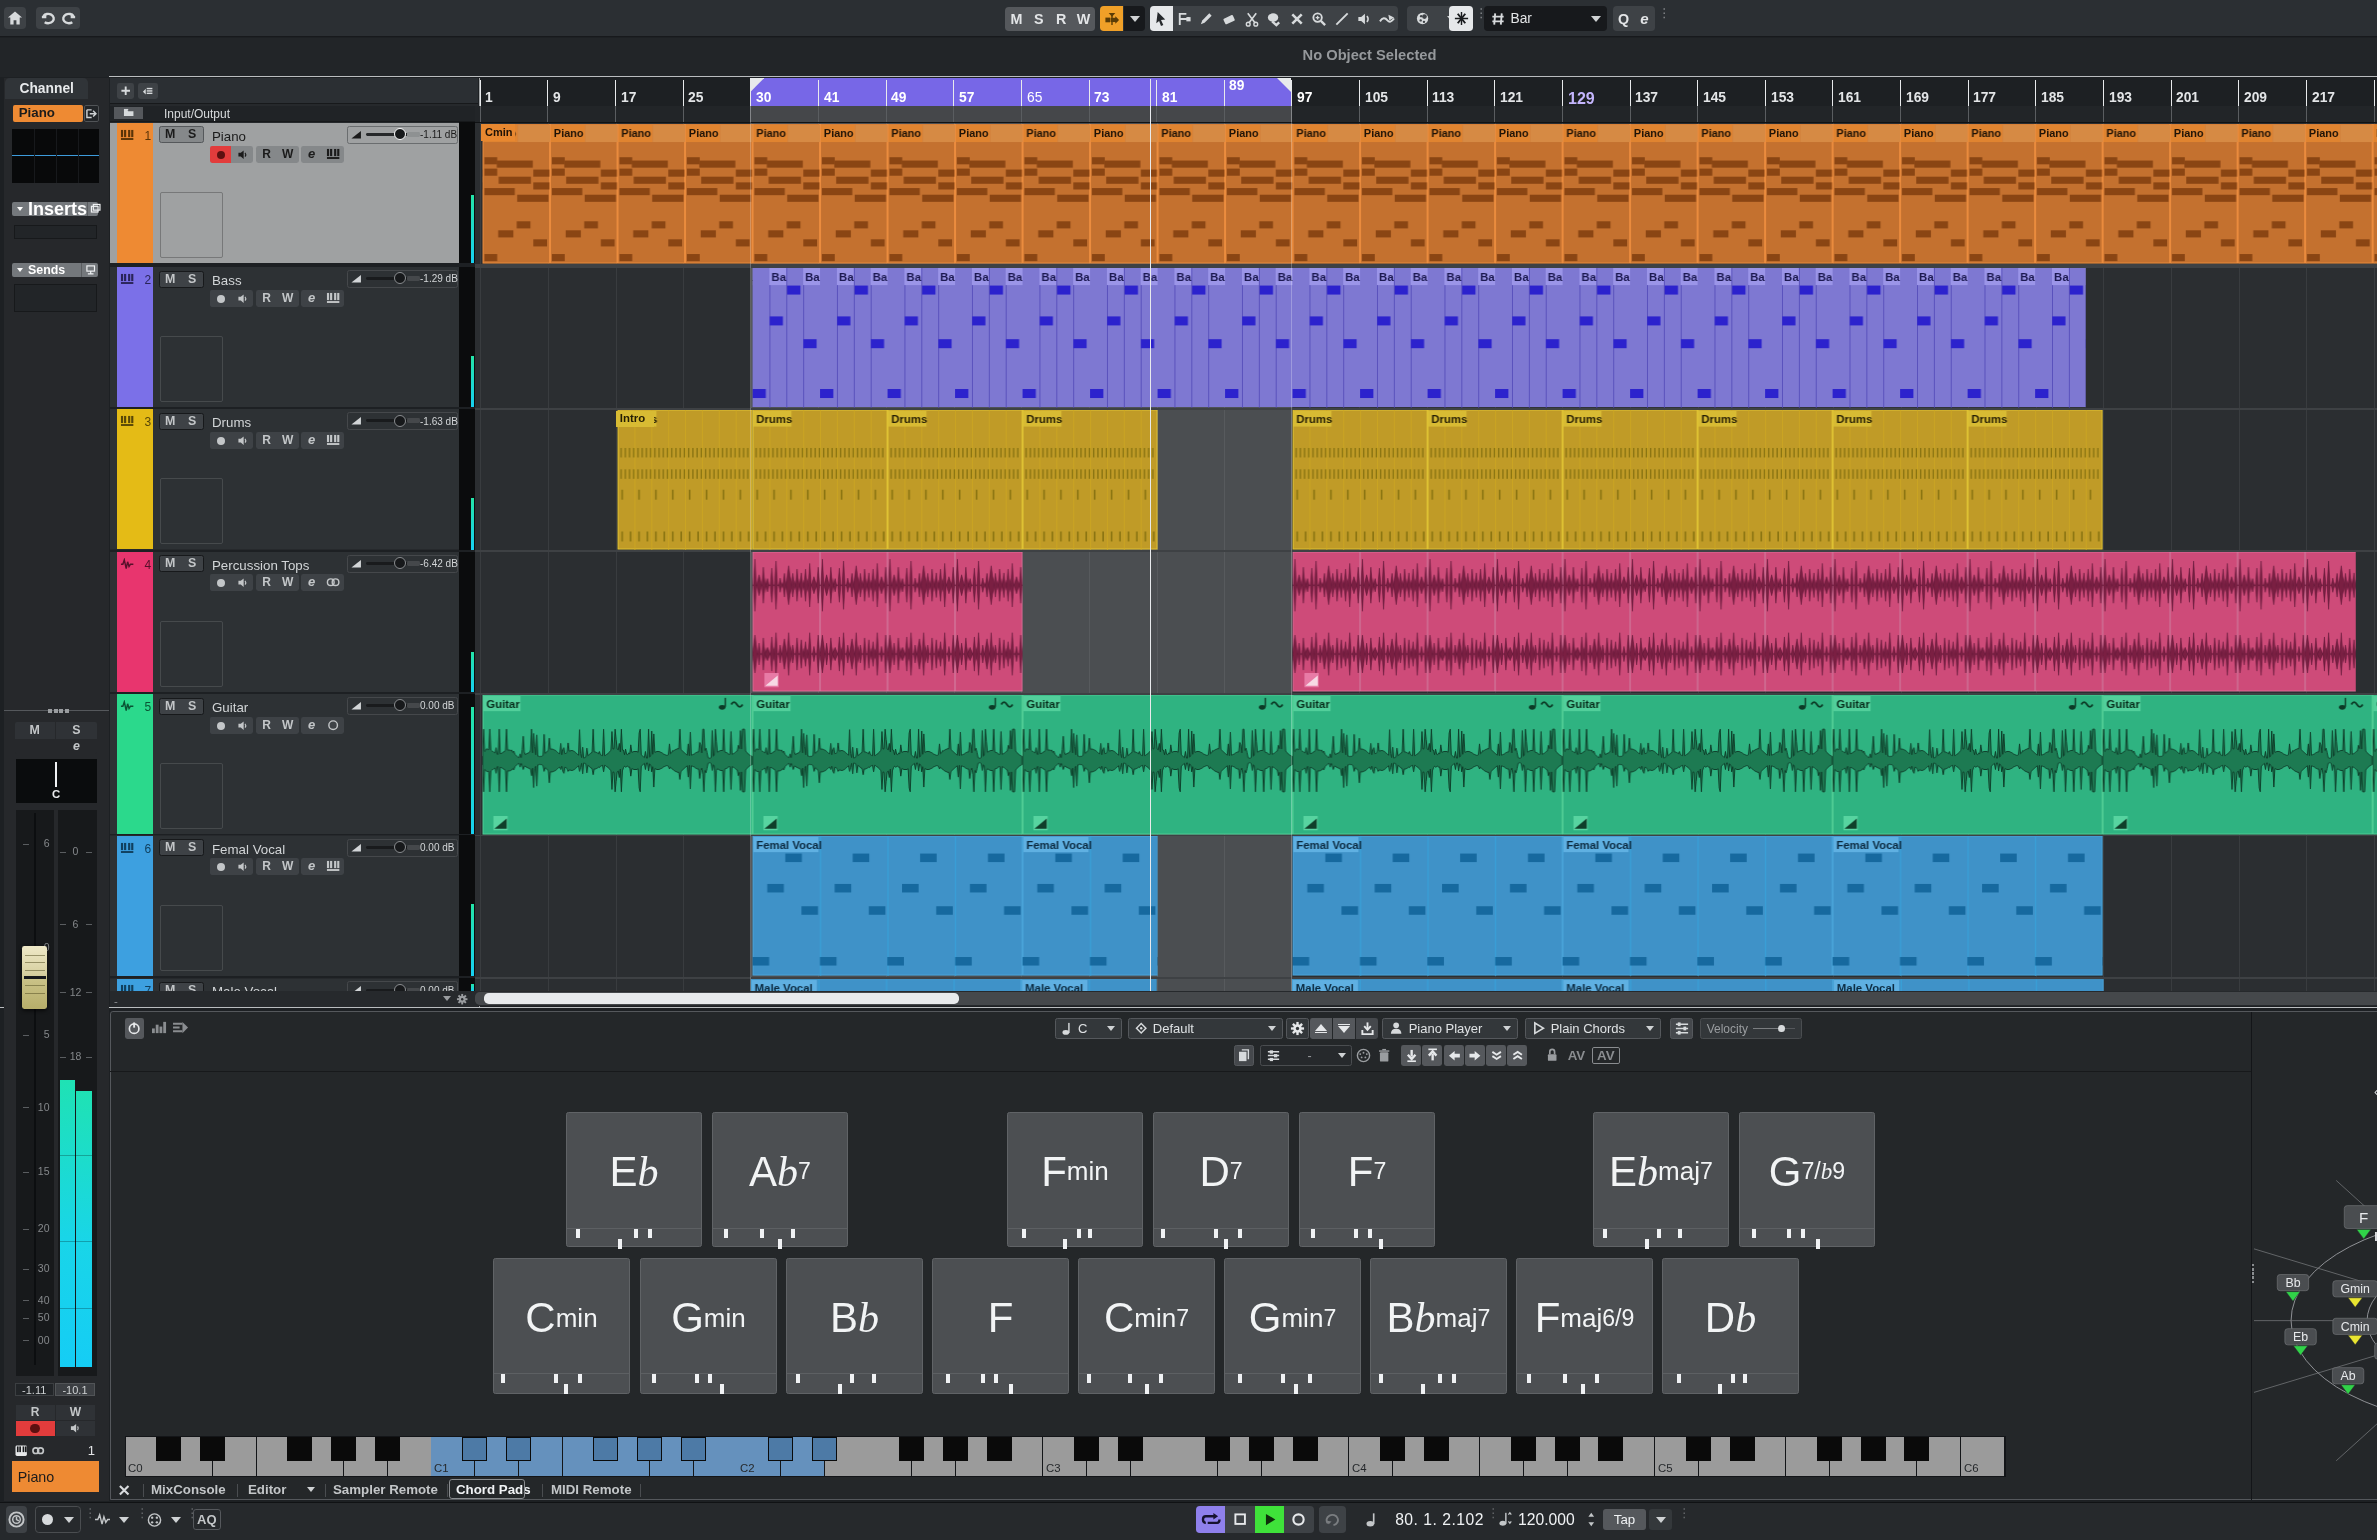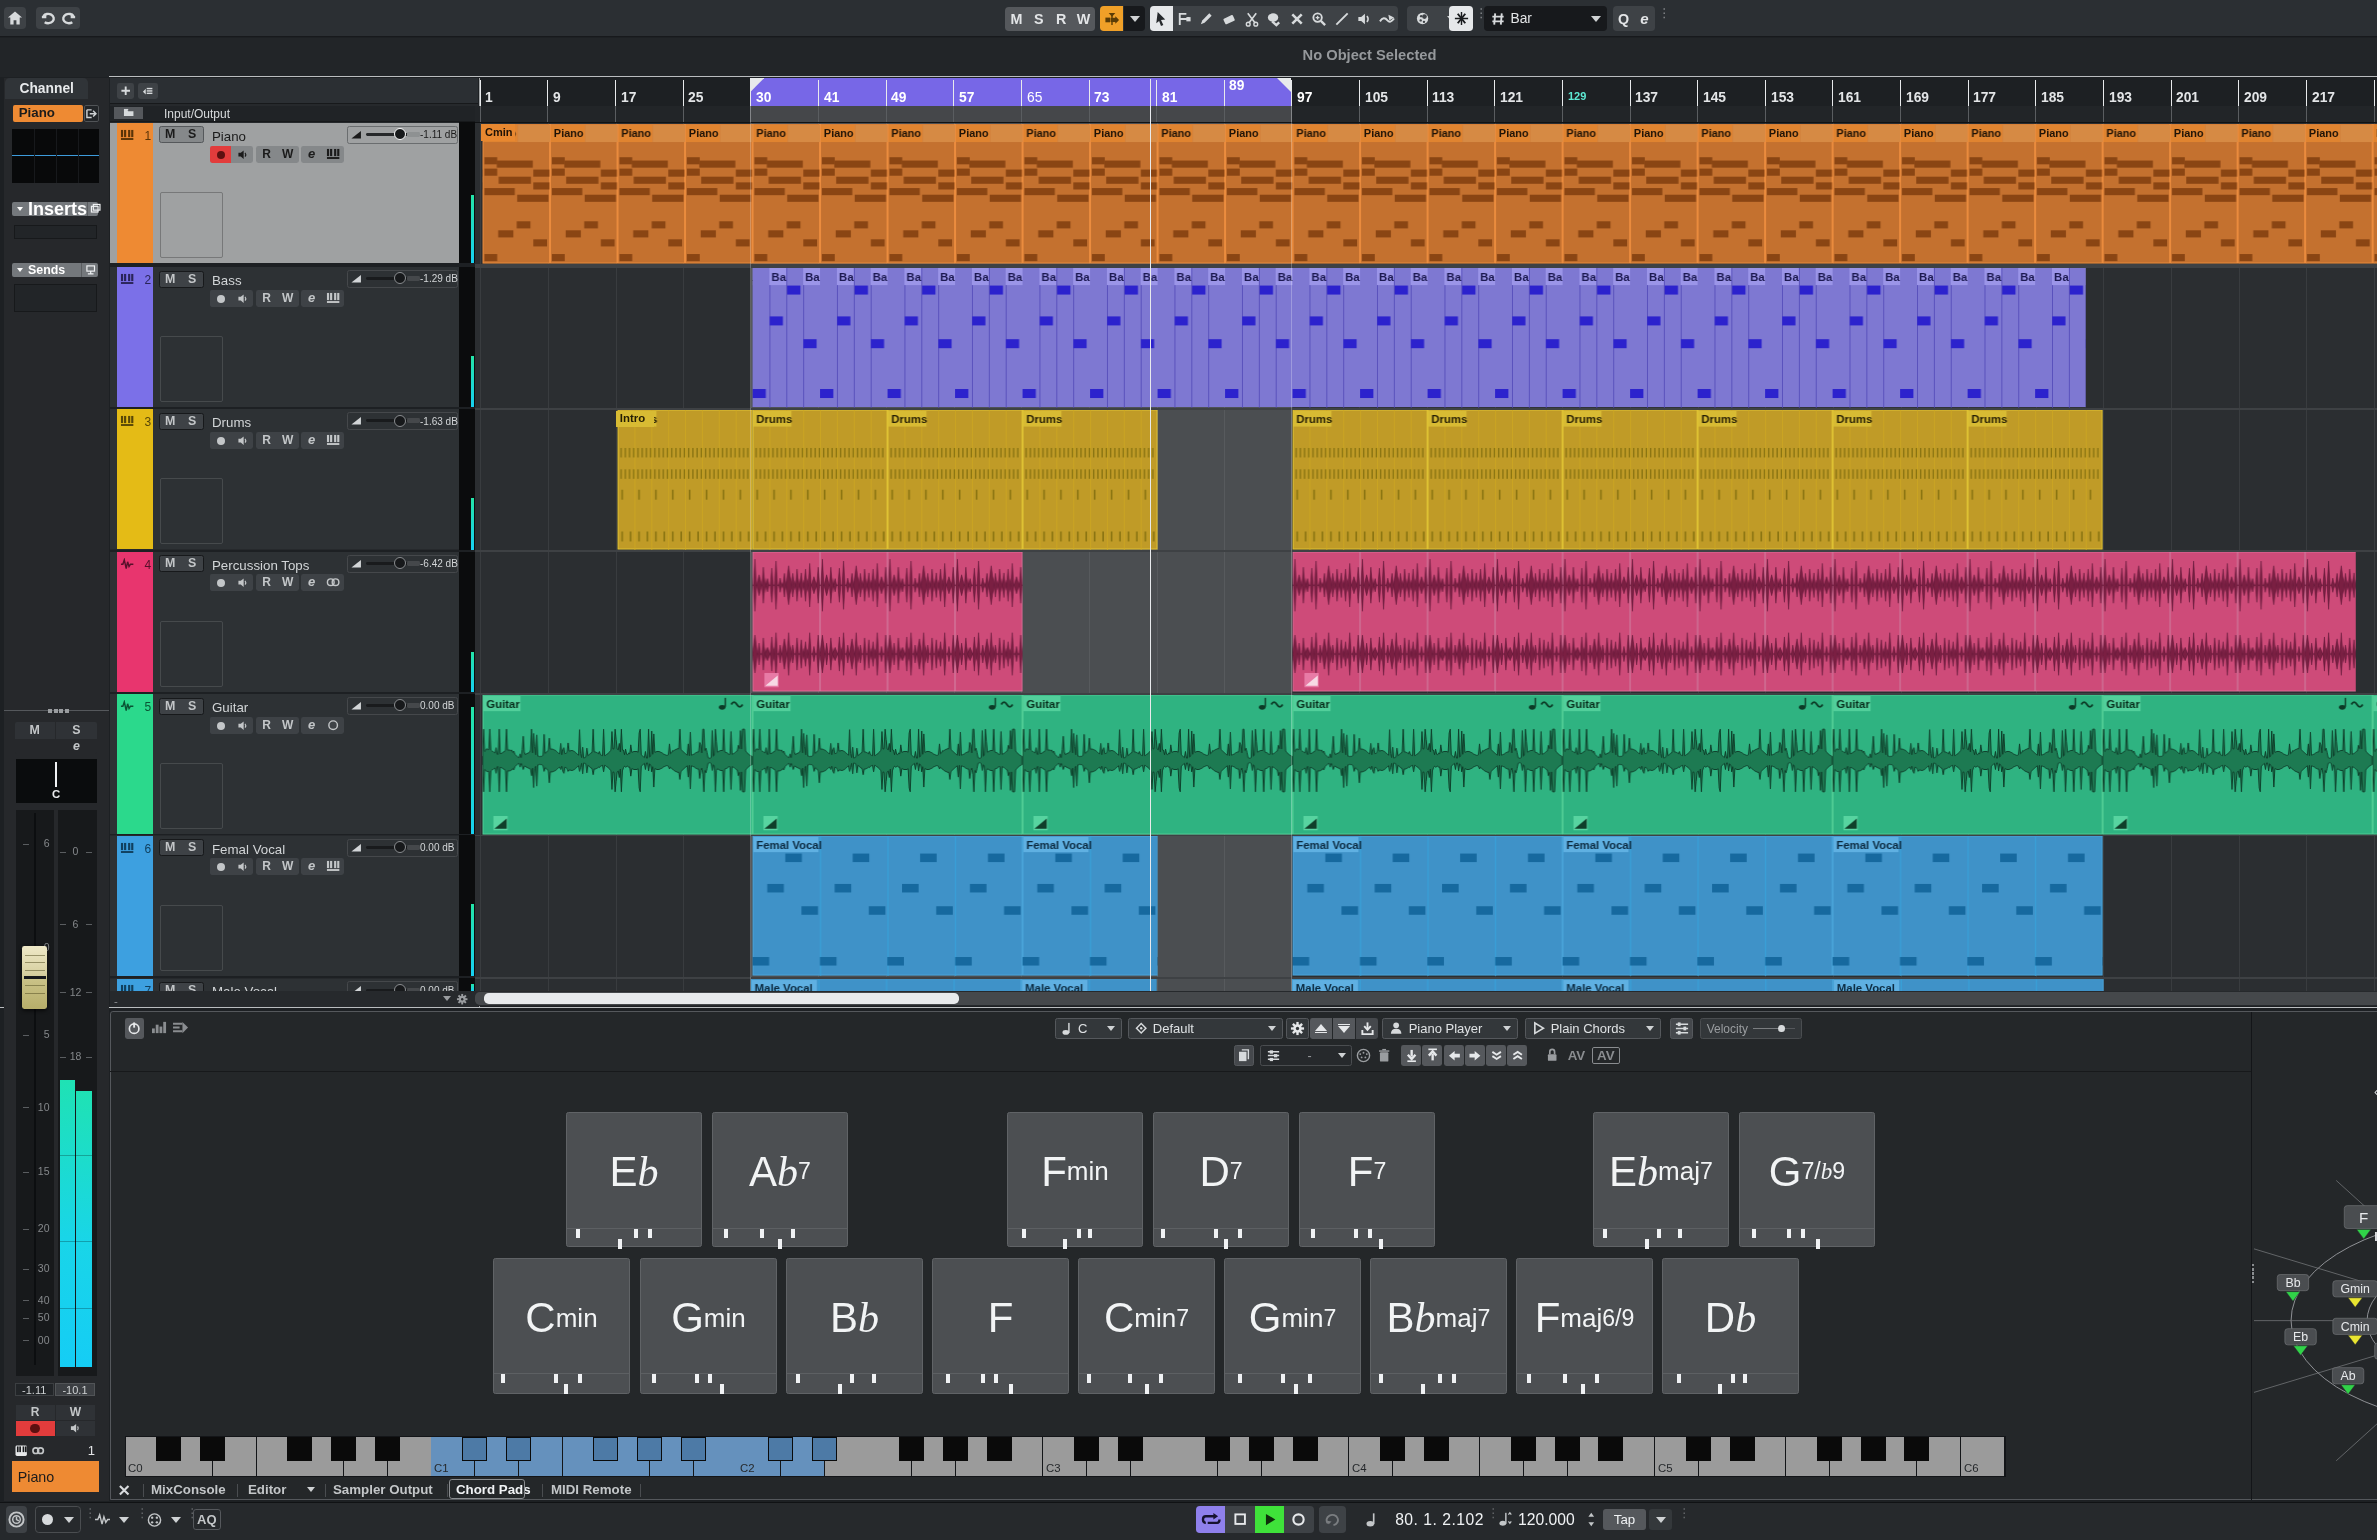--- a/index.html
+++ b/index.html
@@ -651,21 +651,21 @@
 <div style="position:absolute;left:1229px;top:78px;width:38px;height:14.3px;font-size:13.8px;font-weight:bold;color:#fff">89</div>
 <div style="position:absolute;left:1291px;top:80px;width:1.4px;height:26px;background:#e8eaec"></div>
 <div style="position:absolute;left:1297px;top:90px;width:38px;height:14.3px;font-size:13.8px;font-weight:bold;color:#fff">97</div>
 <div style="position:absolute;left:1359px;top:80px;width:1.4px;height:26px;background:#e8eaec"></div>
 <div style="position:absolute;left:1365px;top:90px;width:38px;height:14.3px;font-size:13.8px;font-weight:bold;color:#e3e5e7">105</div>
 <div style="position:absolute;left:1427px;top:80px;width:1.4px;height:26px;background:#e8eaec"></div>
 <div style="position:absolute;left:1432px;top:90px;width:38px;height:14.3px;font-size:13.8px;font-weight:bold;color:#e3e5e7">113</div>
 <div style="position:absolute;left:1494px;top:80px;width:1.4px;height:26px;background:#e8eaec"></div>
 <div style="position:absolute;left:1500px;top:90px;width:38px;height:14.3px;font-size:13.8px;font-weight:bold;color:#e3e5e7">121</div>
 <div style="position:absolute;left:1562px;top:80px;width:1.4px;height:26px;background:#e8eaec"></div>
-<div style="position:absolute;left:1568px;top:90px;width:38px;height:14.3px;font-size:11px;font-weight:bold;color:#5eead4">129</div>
+<div style="position:absolute;left:1568px;top:90px;width:38px;height:14.3px;font-size:16px;font-weight:bold;color:#c4b5fd">129</div>
 <div style="position:absolute;left:1630px;top:80px;width:1.4px;height:26px;background:#e8eaec"></div>
 <div style="position:absolute;left:1635px;top:90px;width:38px;height:14.3px;font-size:13.8px;font-weight:bold;color:#e3e5e7">137</div>
 <div style="position:absolute;left:1697px;top:80px;width:1.4px;height:26px;background:#e8eaec"></div>
 <div style="position:absolute;left:1703px;top:90px;width:38px;height:14.3px;font-size:13.8px;font-weight:bold;color:#e3e5e7">145</div>
 <div style="position:absolute;left:1765px;top:80px;width:1.4px;height:26px;background:#e8eaec"></div>
 <div style="position:absolute;left:1771px;top:90px;width:38px;height:14.3px;font-size:13.8px;font-weight:bold;color:#e3e5e7">153</div>
 <div style="position:absolute;left:1832px;top:80px;width:1.4px;height:26px;background:#e8eaec"></div>
 <div style="position:absolute;left:1838px;top:90px;width:38px;height:14.3px;font-size:13.8px;font-weight:bold;color:#e3e5e7">161</div>
 <div style="position:absolute;left:1900px;top:80px;width:1.4px;height:26px;background:#e8eaec"></div>
 <div style="position:absolute;left:1906px;top:90px;width:38px;height:14.3px;font-size:13.8px;font-weight:bold;color:#e3e5e7">169</div>
@@ -1402,21 +1402,21 @@
 <div style="position:absolute;left:1904px;top:1437px;width:25px;height:24px;background:#0a0a0a;border:1px solid #0a0a0a"></div>
 <div style="position:absolute;left:110px;top:1480px;width:2141px;height:20.4px;"></div>
 <div style="position:absolute;left:118px;top:1484px;width:12.4px;height:12.4px;"><svg width="12.4" height="12.4" viewBox="0 0 26 26">
       <path d="M4 4 L22 22 M22 4 L4 22" stroke="#d7dadc" stroke-width="4.5"></path>
     </svg></div>
 <div style="position:absolute;left:151px;top:1482px;width:86px;height:16px;font-size:13.3px;font-weight:bold;color:#c3c6c8">MixConsole</div>
 <div style="position:absolute;left:248px;top:1482px;width:55px;height:16px;font-size:13.3px;font-weight:bold;color:#c3c6c8">Editor</div>
 <div style="position:absolute;left:307px;top:1487px;width:0px;height:0px;">
     <div class="tri-d" style="border-left-width:4.8px;border-right-width:4.8px;border-top-width:5.7px"></div>
   </div>
-<div style="position:absolute;left:333px;top:1482px;width:124px;height:16px;font-size:13.3px;font-weight:bold;color:#c3c6c8">Sampler Output</div>
+<div style="position:absolute;left:333px;top:1482px;width:124px;height:16px;font-size:13.3px;font-weight:bold;color:#c3c6c8">Sampler Remote</div>
 <div style="position:absolute;left:456px;top:1482px;width:86px;height:16px;font-size:13.3px;font-weight:bold;color:#f0f2f4">Chord Pads</div>
 <div style="position:absolute;left:551px;top:1482px;width:93px;height:16px;font-size:13.3px;font-weight:bold;color:#c3c6c8">MIDI Remote</div>
 <div style="position:absolute;left:449px;top:1479px;width:76px;height:20px;border:1px solid #8a8d90;border-radius:2.9px"></div>
 <div style="position:absolute;left:143px;top:1484px;width:0.5px;height:13.3px;background:#4a4d50"></div>
 <div style="position:absolute;left:237px;top:1484px;width:0.5px;height:13.3px;background:#4a4d50"></div>
 <div style="position:absolute;left:325px;top:1484px;width:0.5px;height:13.3px;background:#4a4d50"></div>
 <div style="position:absolute;left:447px;top:1484px;width:0.5px;height:13.3px;background:#4a4d50"></div>
 <div style="position:absolute;left:542px;top:1484px;width:0.5px;height:13.3px;background:#4a4d50"></div>
 <div style="position:absolute;left:640px;top:1484px;width:0.5px;height:13.3px;background:#4a4d50"></div>
 <svg style="position:absolute;left:2254px;top:1012px" width="479" height="488" viewBox="4740 2128 1008 1026">

